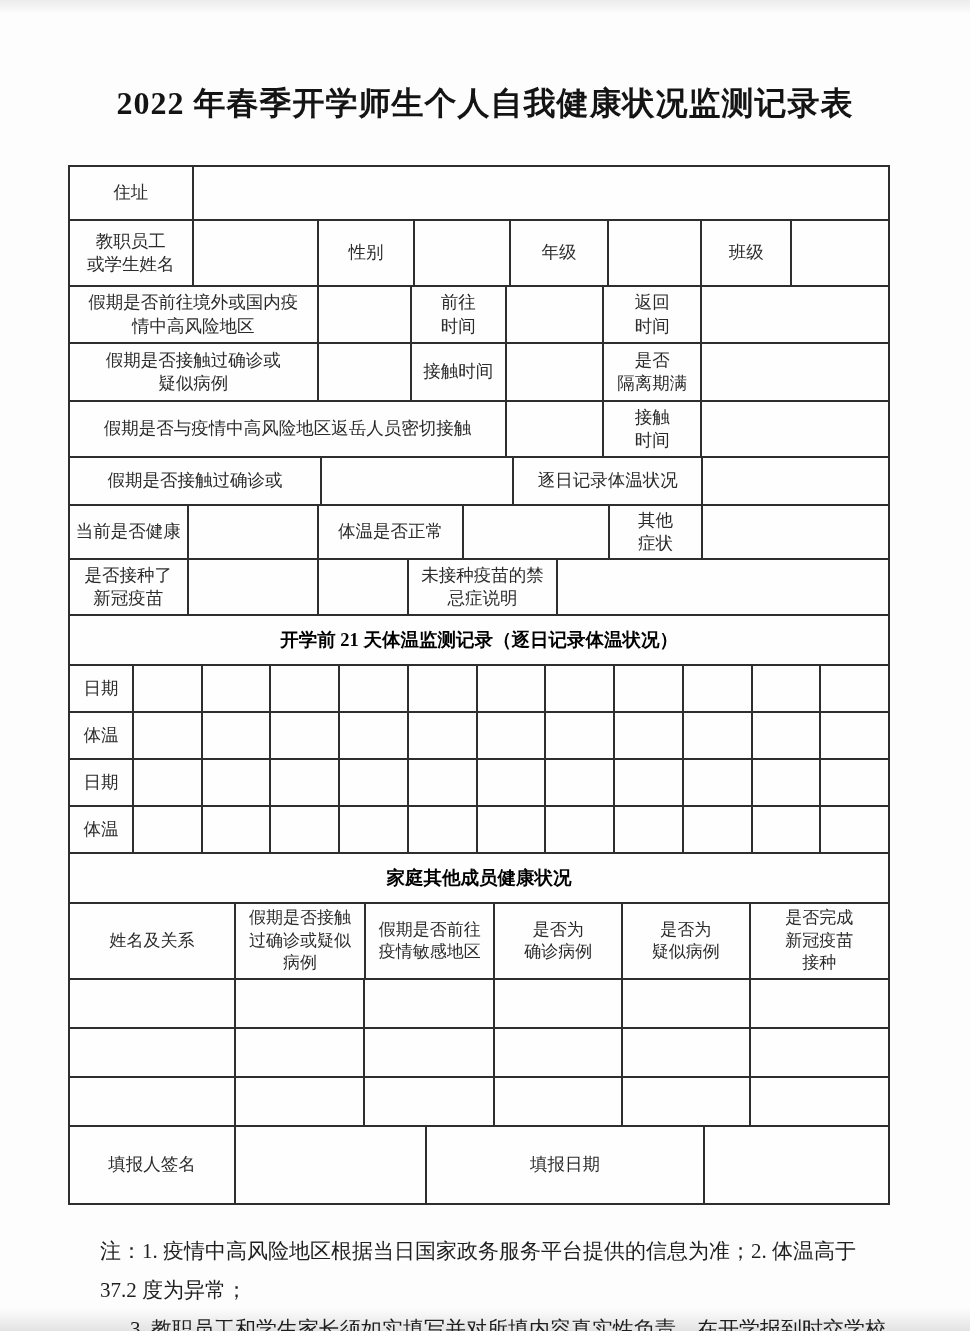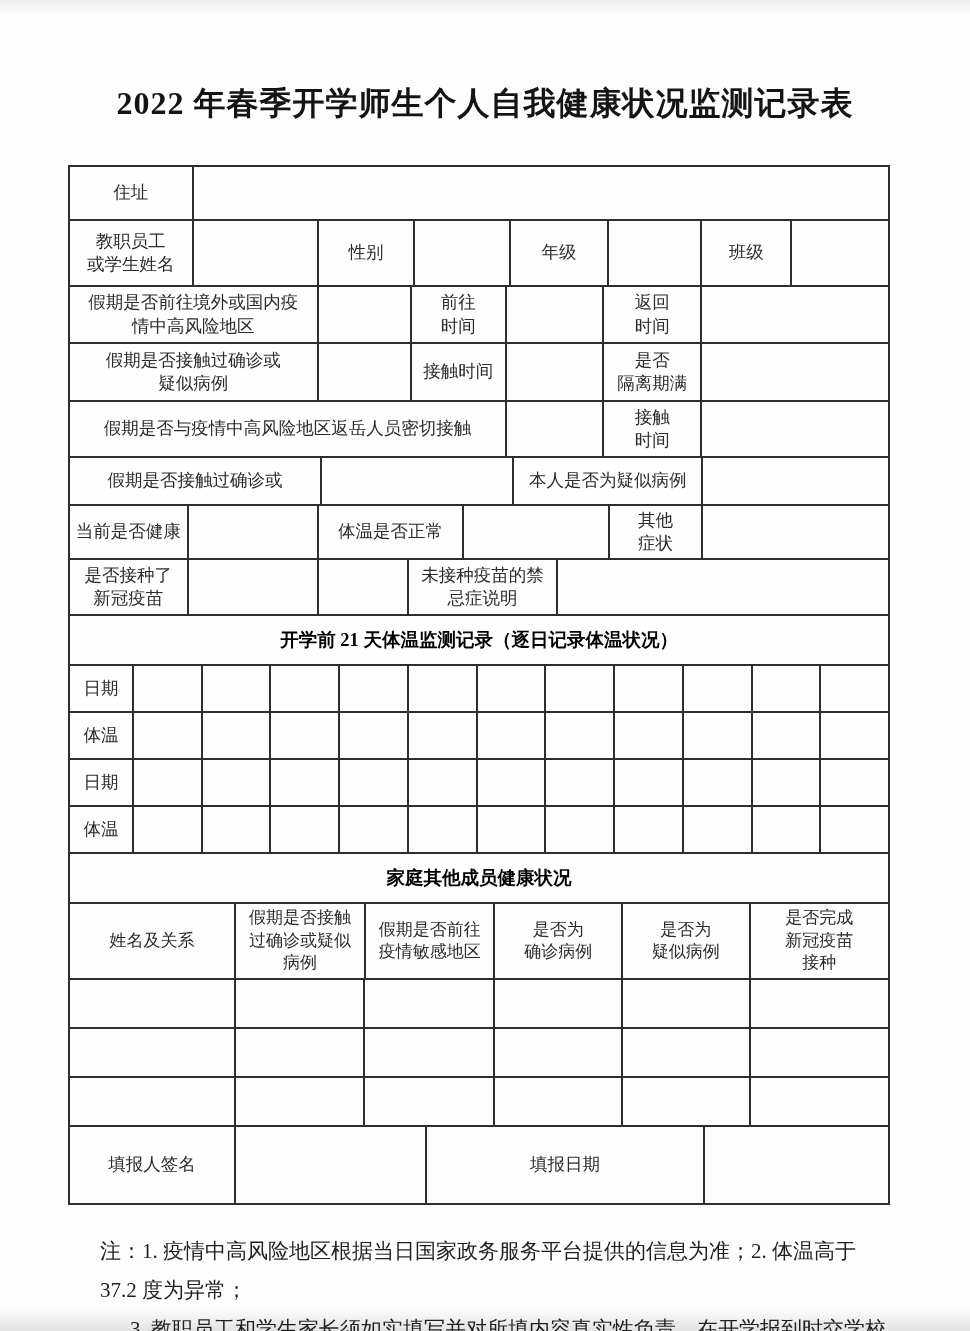--- a/index.html
+++ b/index.html
@@ -100,21 +100,21 @@
       <div class="cell" style="width:53.4%">假期是否与疫情中高风险地区返岳人员密切接触</div>
       <div class="cell" style="width:11.9%"></div>
       <div class="cell" style="width:12.0%">接触
 时间</div>
       <div class="cell" style="flex:1"></div>
     </div>
 
     <div class="row h48">
       <div class="cell" style="width:30.8%">假期是否接触过确诊或</div>
       <div class="cell" style="width:23.5%"></div>
-      <div class="cell" style="width:23.1%">本人是否为疑似病例</div>
+      <div class="cell" style="width:23.1%">逐日记录体温状况</div>
       <div class="cell" style="flex:1"></div>
     </div>
 
     <div class="row h54">
       <div class="cell" style="width:14.5%">当前是否健康</div>
       <div class="cell" style="width:15.9%"></div>
       <div class="cell" style="width:17.8%">体温是否正常</div>
       <div class="cell" style="width:17.8%"></div>
       <div class="cell" style="width:11.4%">其他
 症状</div>

